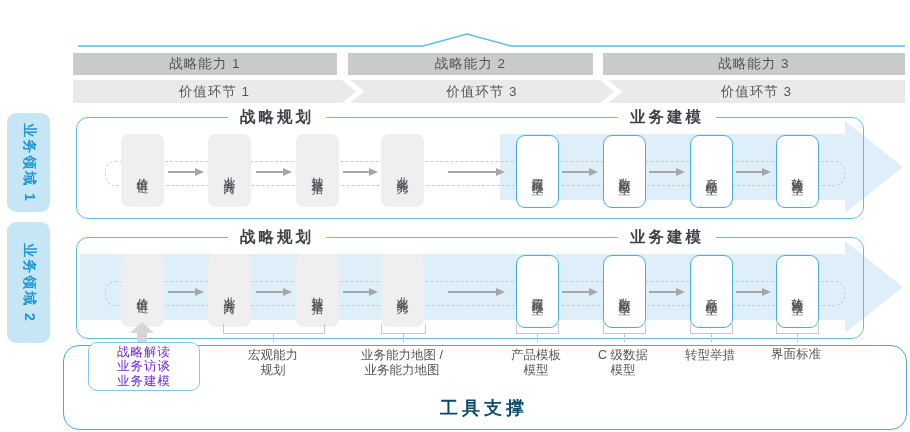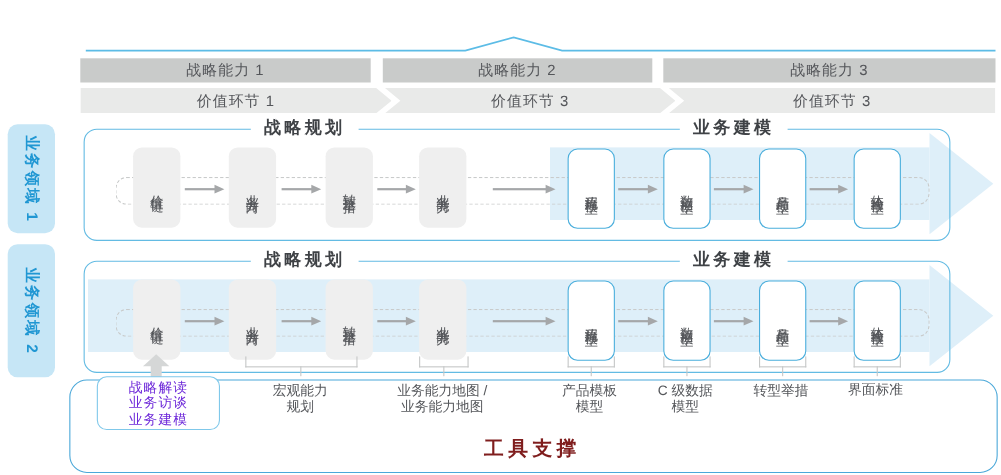--- a/index.html
+++ b/index.html
@@ -52,21 +52,21 @@
   .brace-tick{width:0;height:9px;border-left:1px solid #C5C7C7;}
   
   .ann{transform:translateX(-50%);text-align:center;font-size:12.5px;line-height:15px;
     color:#54565A;white-space:nowrap;}
   #sources-box{left:88px;top:342px;width:110px;height:47px;border:1px solid #7FC8EA;border-radius:9px;
     background:#fff;display:flex;flex-direction:column;align-items:center;justify-content:center;
     font-size:12.5px;line-height:14.5px;color:#6d28d9;letter-spacing:1px;}
   
   #tool-box{left:63px;top:345px;width:842px;height:83px;border:1.5px solid #4BA8D9;border-radius:16px;}
   #tool-label{left:63px;top:396px;width:842px;text-align:center;font-size:18px;font-weight:700;
-    color:#7f1d1d;letter-spacing:4px;}
+    color:#0c4a6e;letter-spacing:4px;}
   svg{display:block;}
 </style>
 </head>
 <body>
 
 <div id="stage">
 
 
   <svg class="abs" style="left:0;top:0;" width="910" height="60" viewBox="0 0 910 60">
     <polyline points="78,46 423,46 467,34 511,46 905,46" fill="none" stroke="#5CBCE6" stroke-width="1.5"></polyline>

